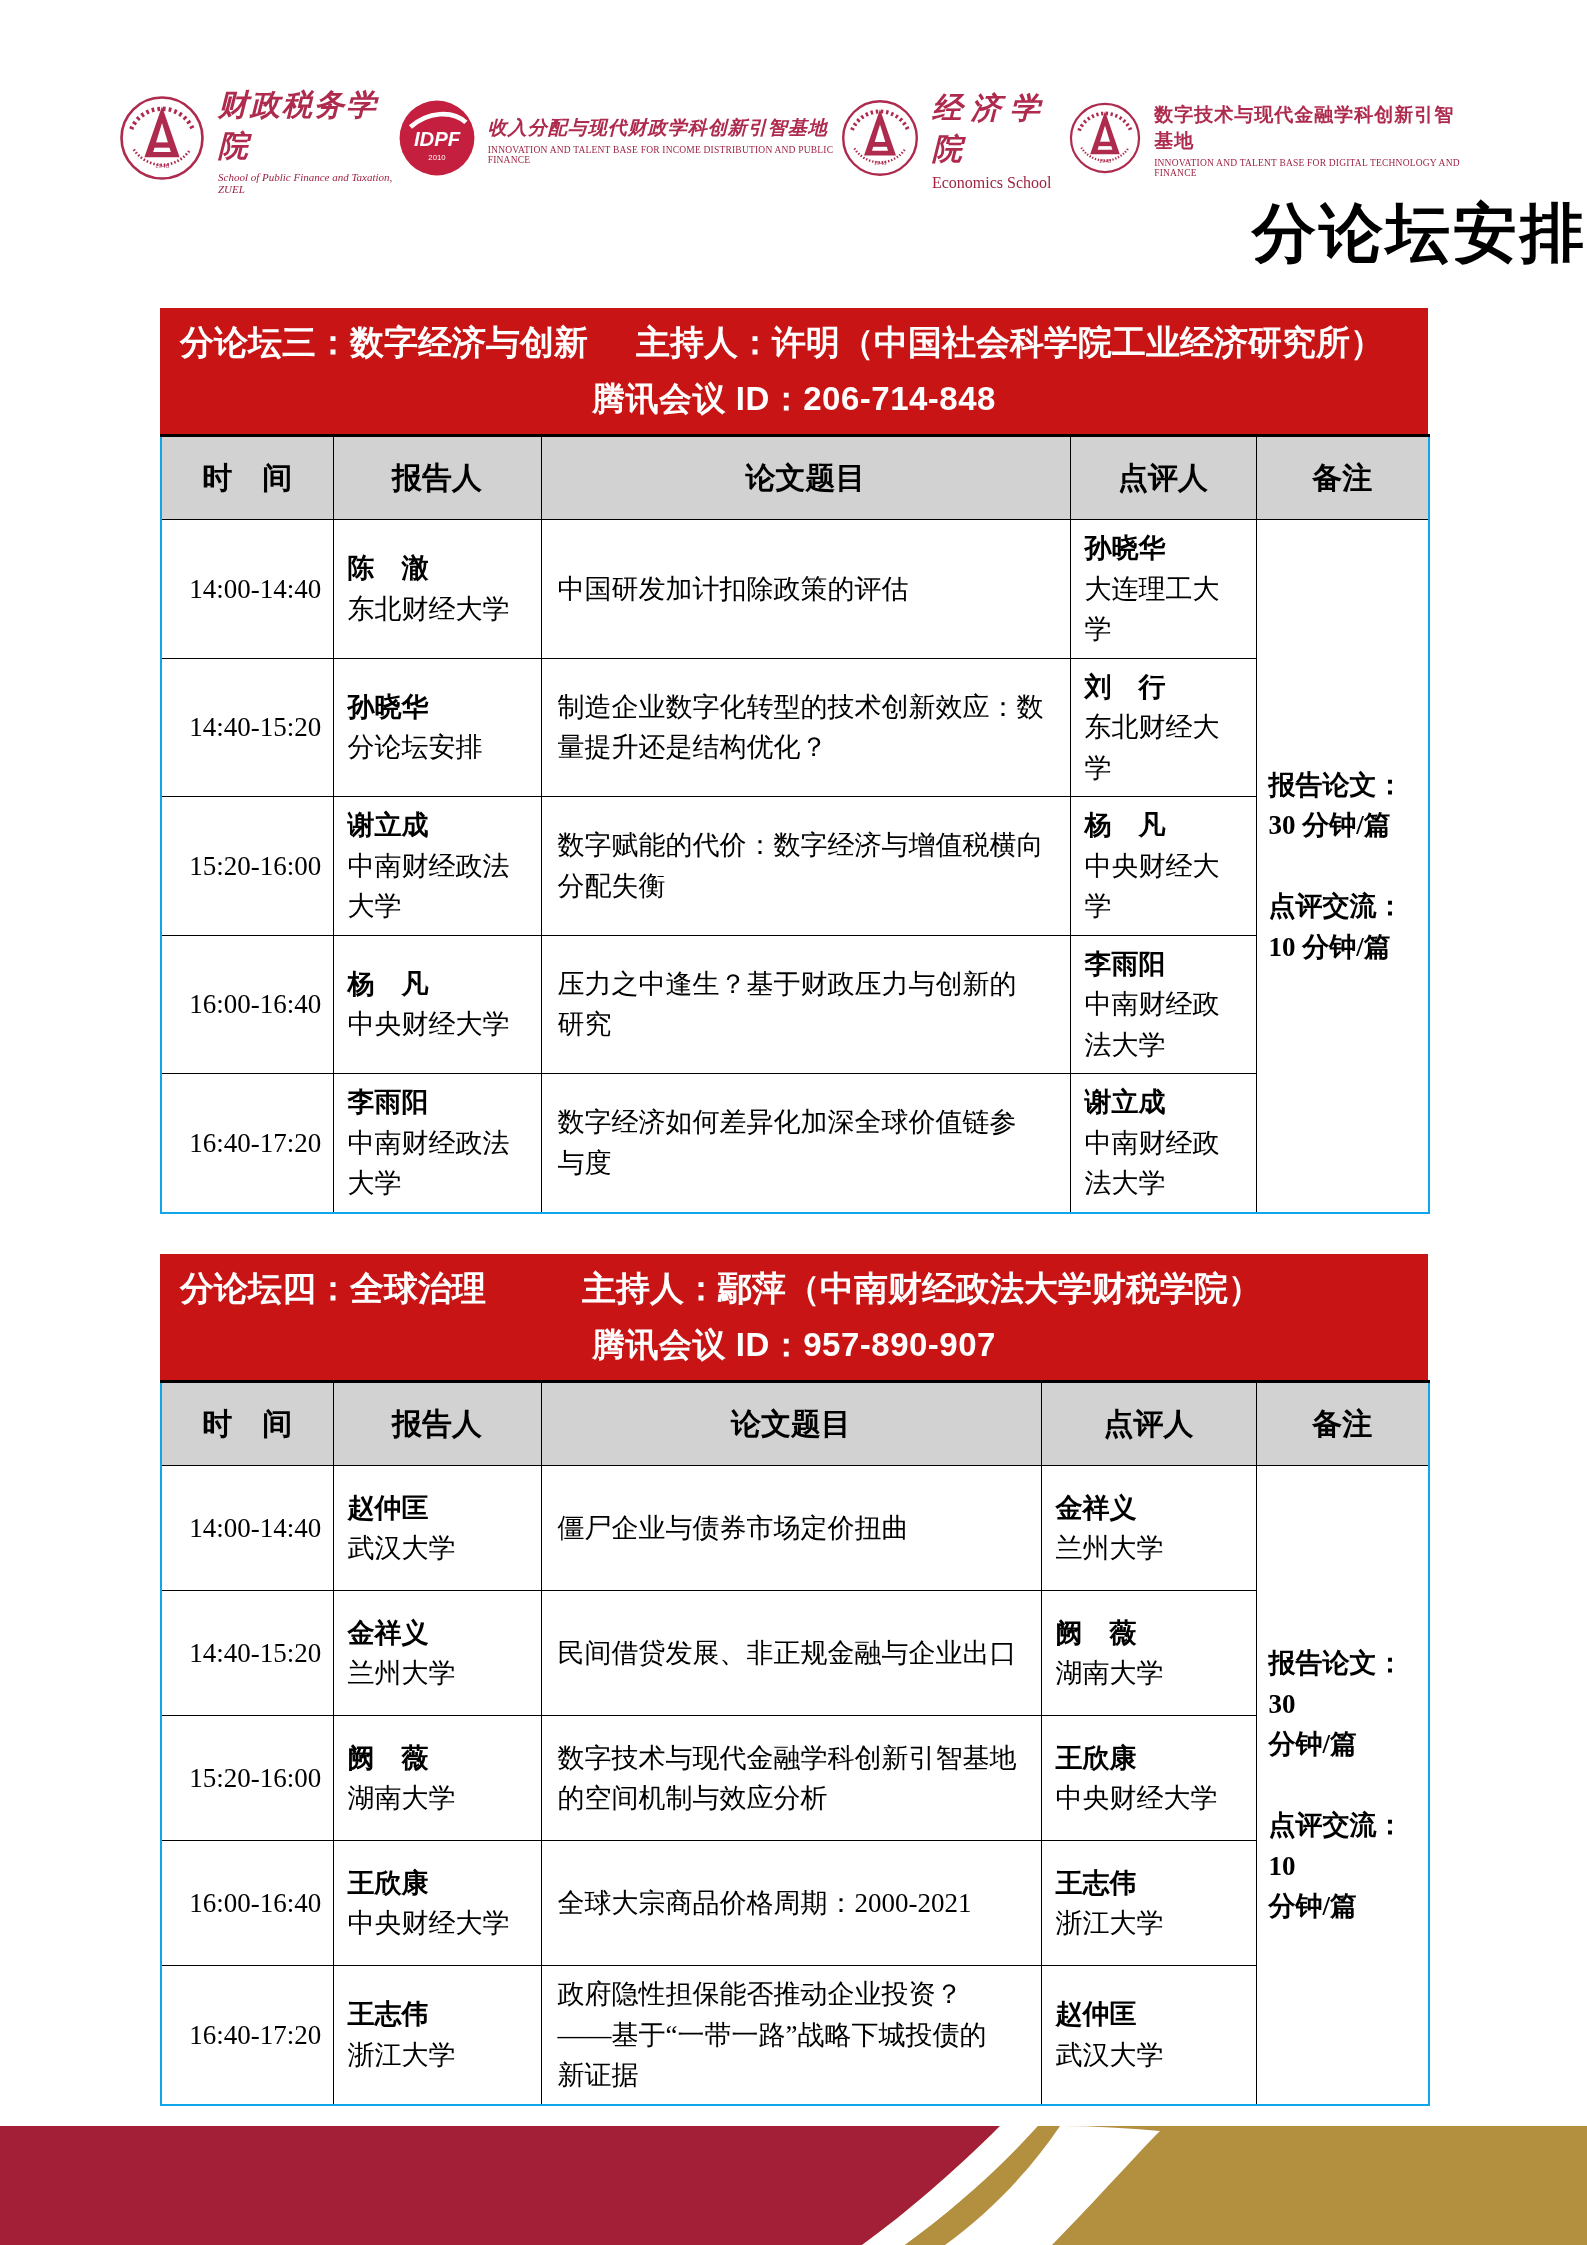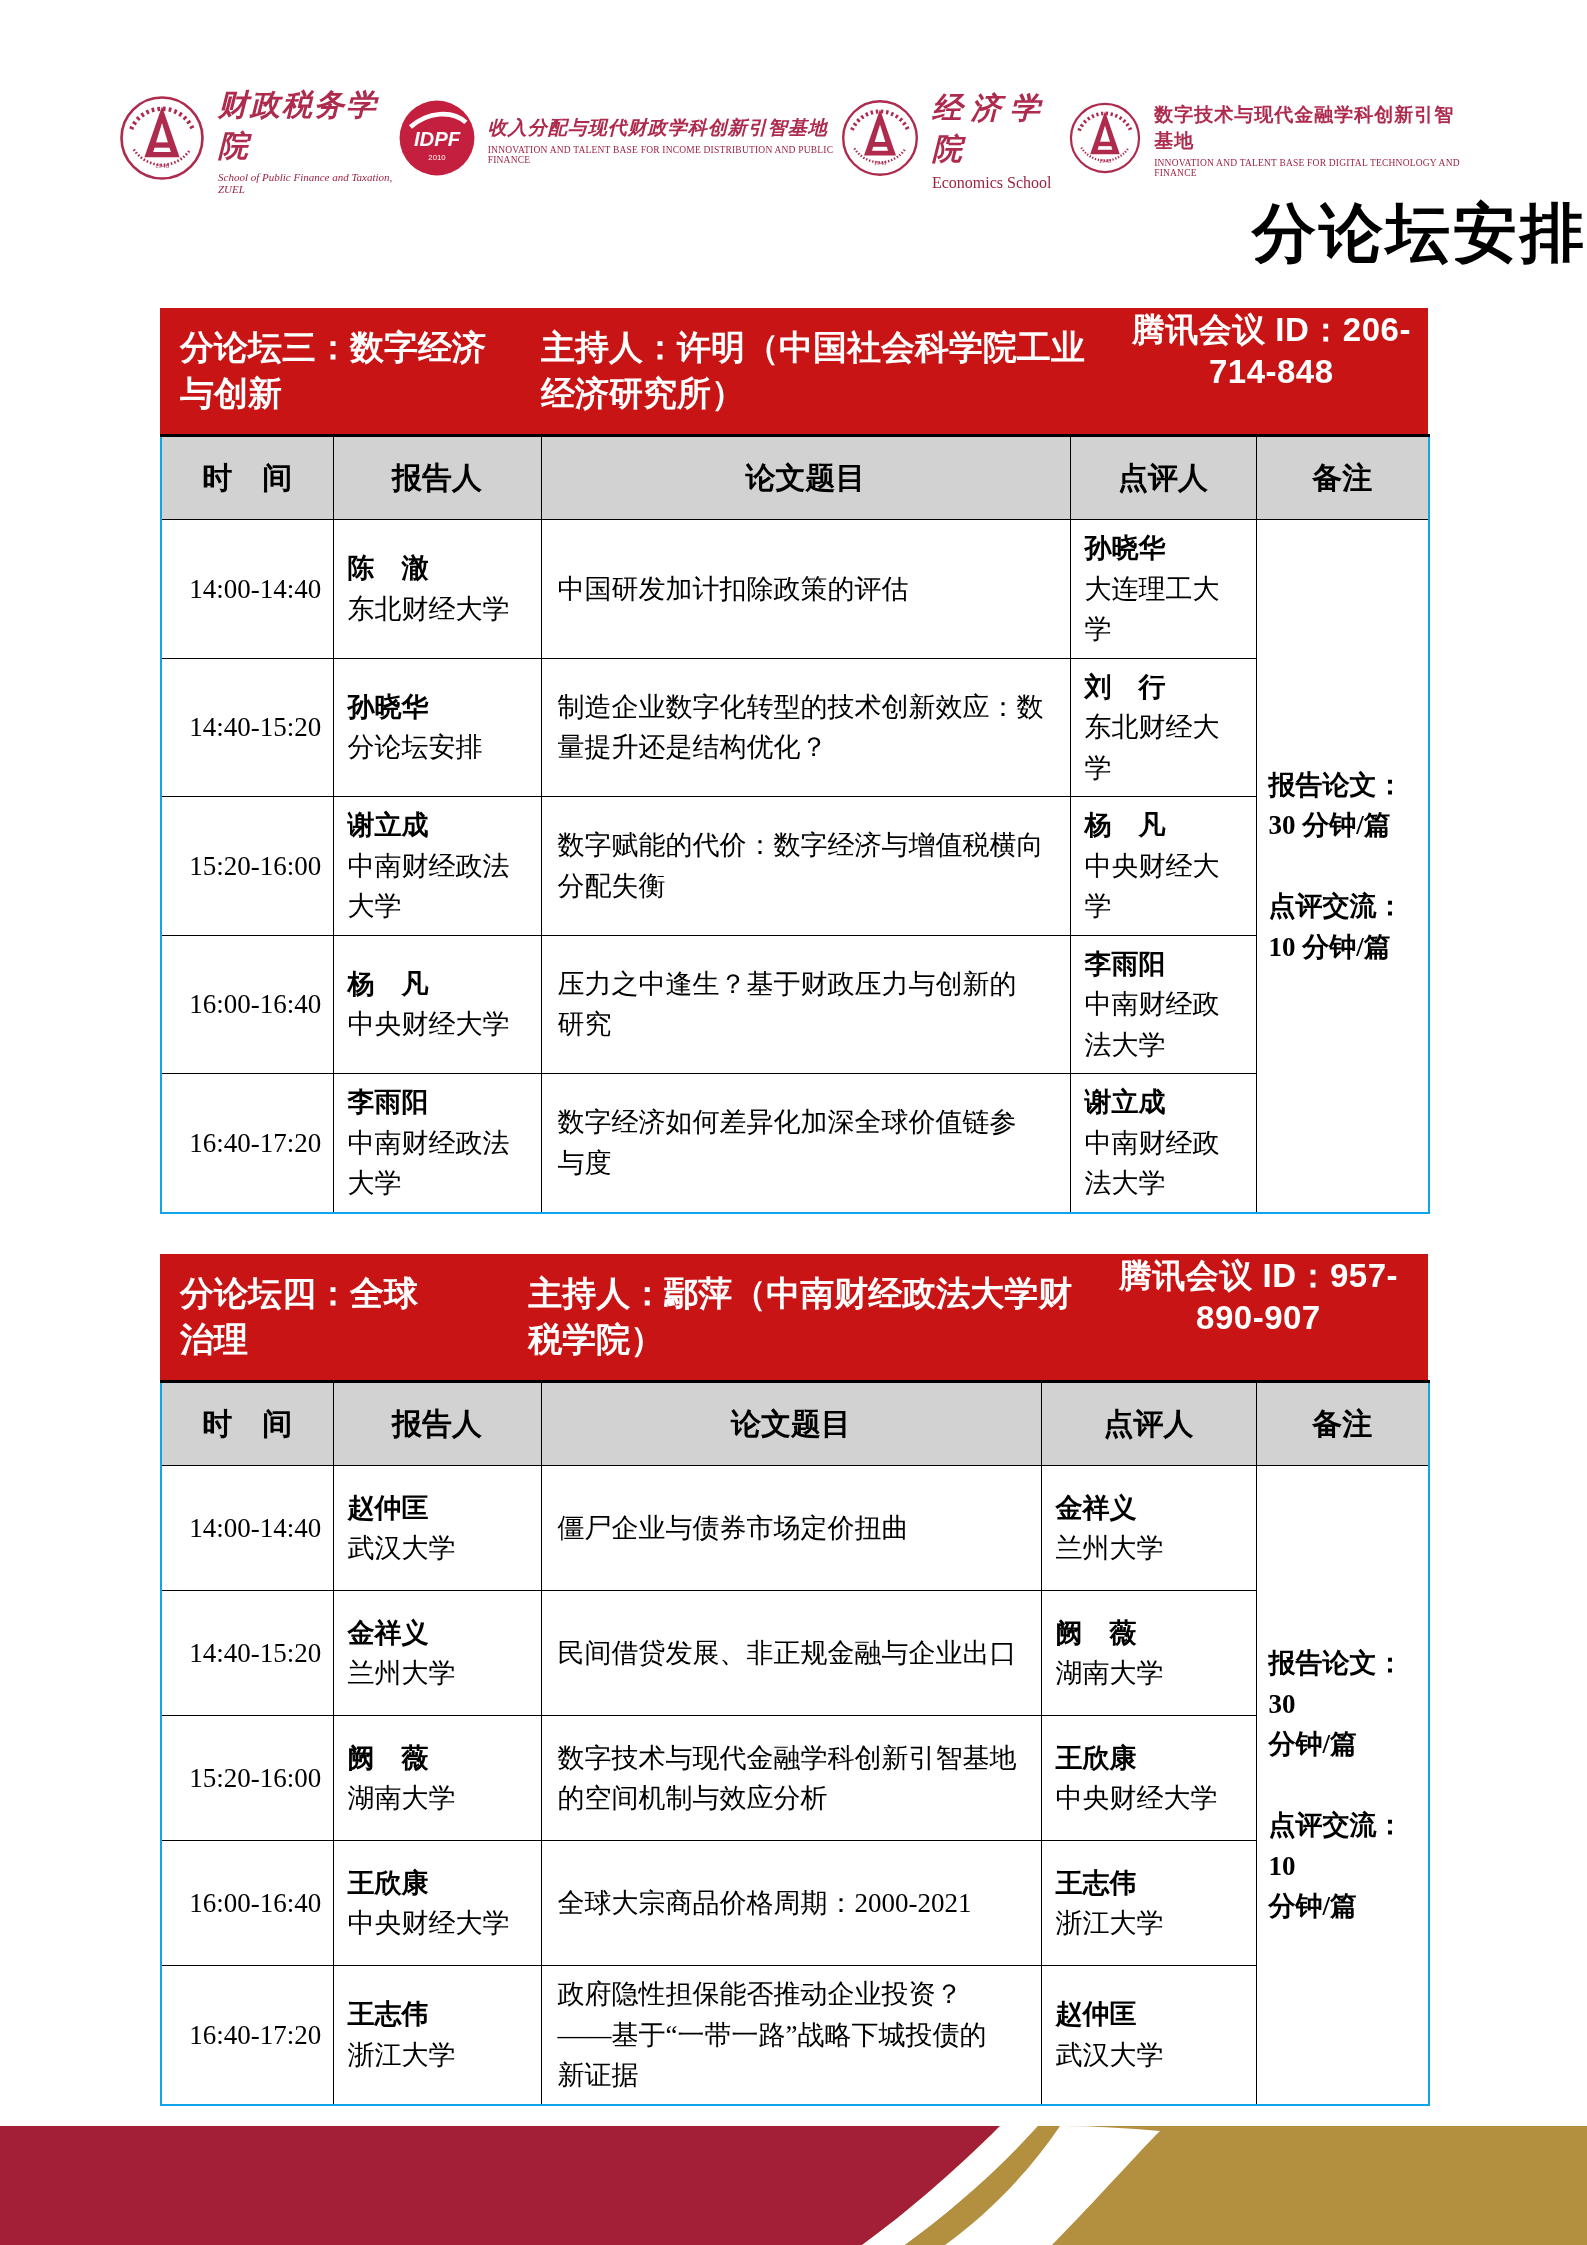--- a/index.html
+++ b/index.html
@@ -44,21 +44,21 @@
     font-weight:bold; font-size:64px; letter-spacing:3px; color:#000;
   }
 
   
   .forum { position:absolute; left:160px; width:1268px; }
   .forum-0 { top:308px; }
   .forum-1 { top:1254px; }
 
   .band {
     background:#C81414; color:#ffffff; height:126px;
-    display:flex; flex-direction:row; justify-content:space-evenly;
+    display:flex; flex-direction:column; justify-content:space-evenly;
     font-family:"Liberation Sans", sans-serif; font-weight:bold;
   }
   .band-line1 { display:flex; align-items:center; padding-left:20px; font-size:34px; }
   .forum-0 .host { margin-left:48px; }
   .forum-1 .host { margin-left:96px; }
   .band-line2 { text-align:center; font-size:33px; letter-spacing:0.5px; }
 
   table.schedule {
     width:1268px; table-layout:fixed; border-collapse:collapse;
     background:#fff;

